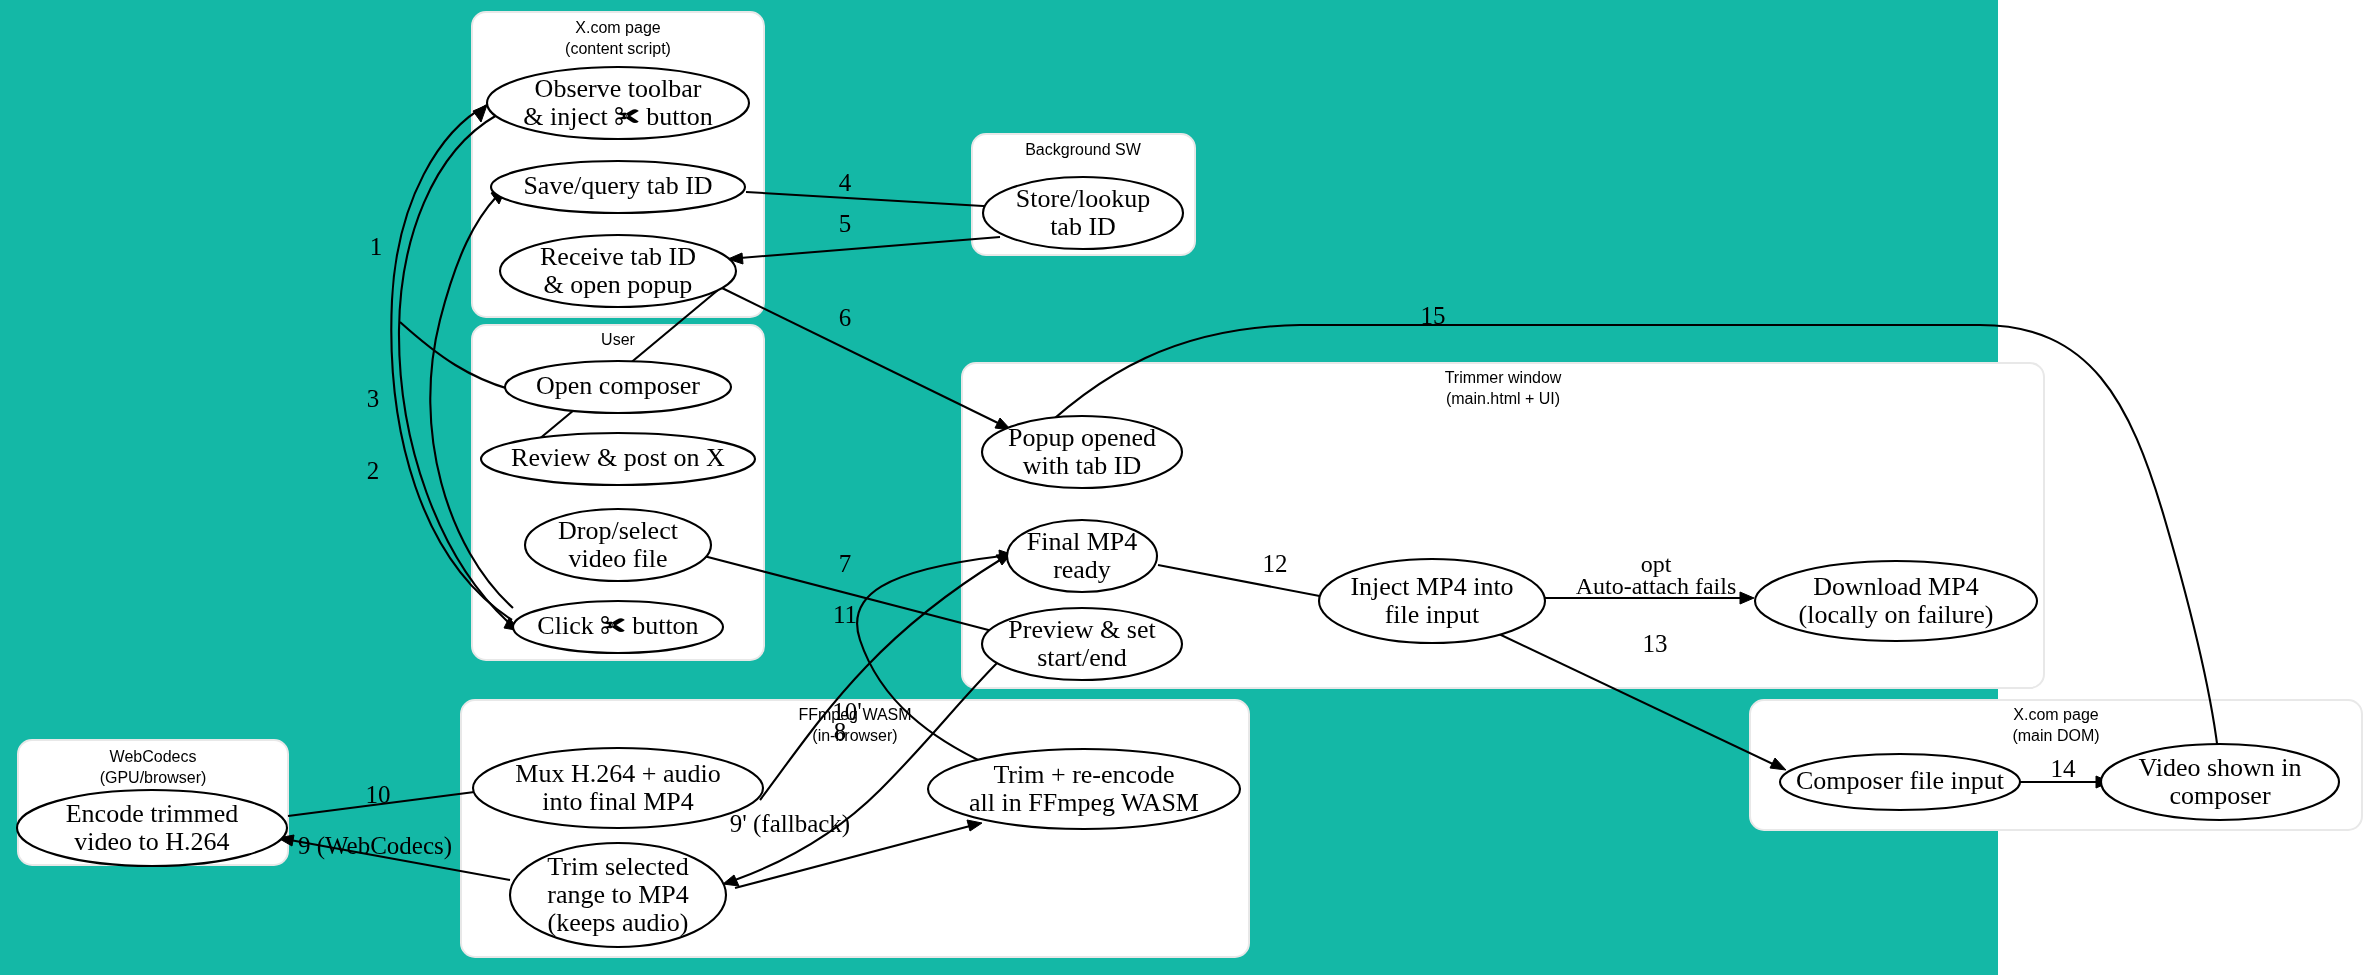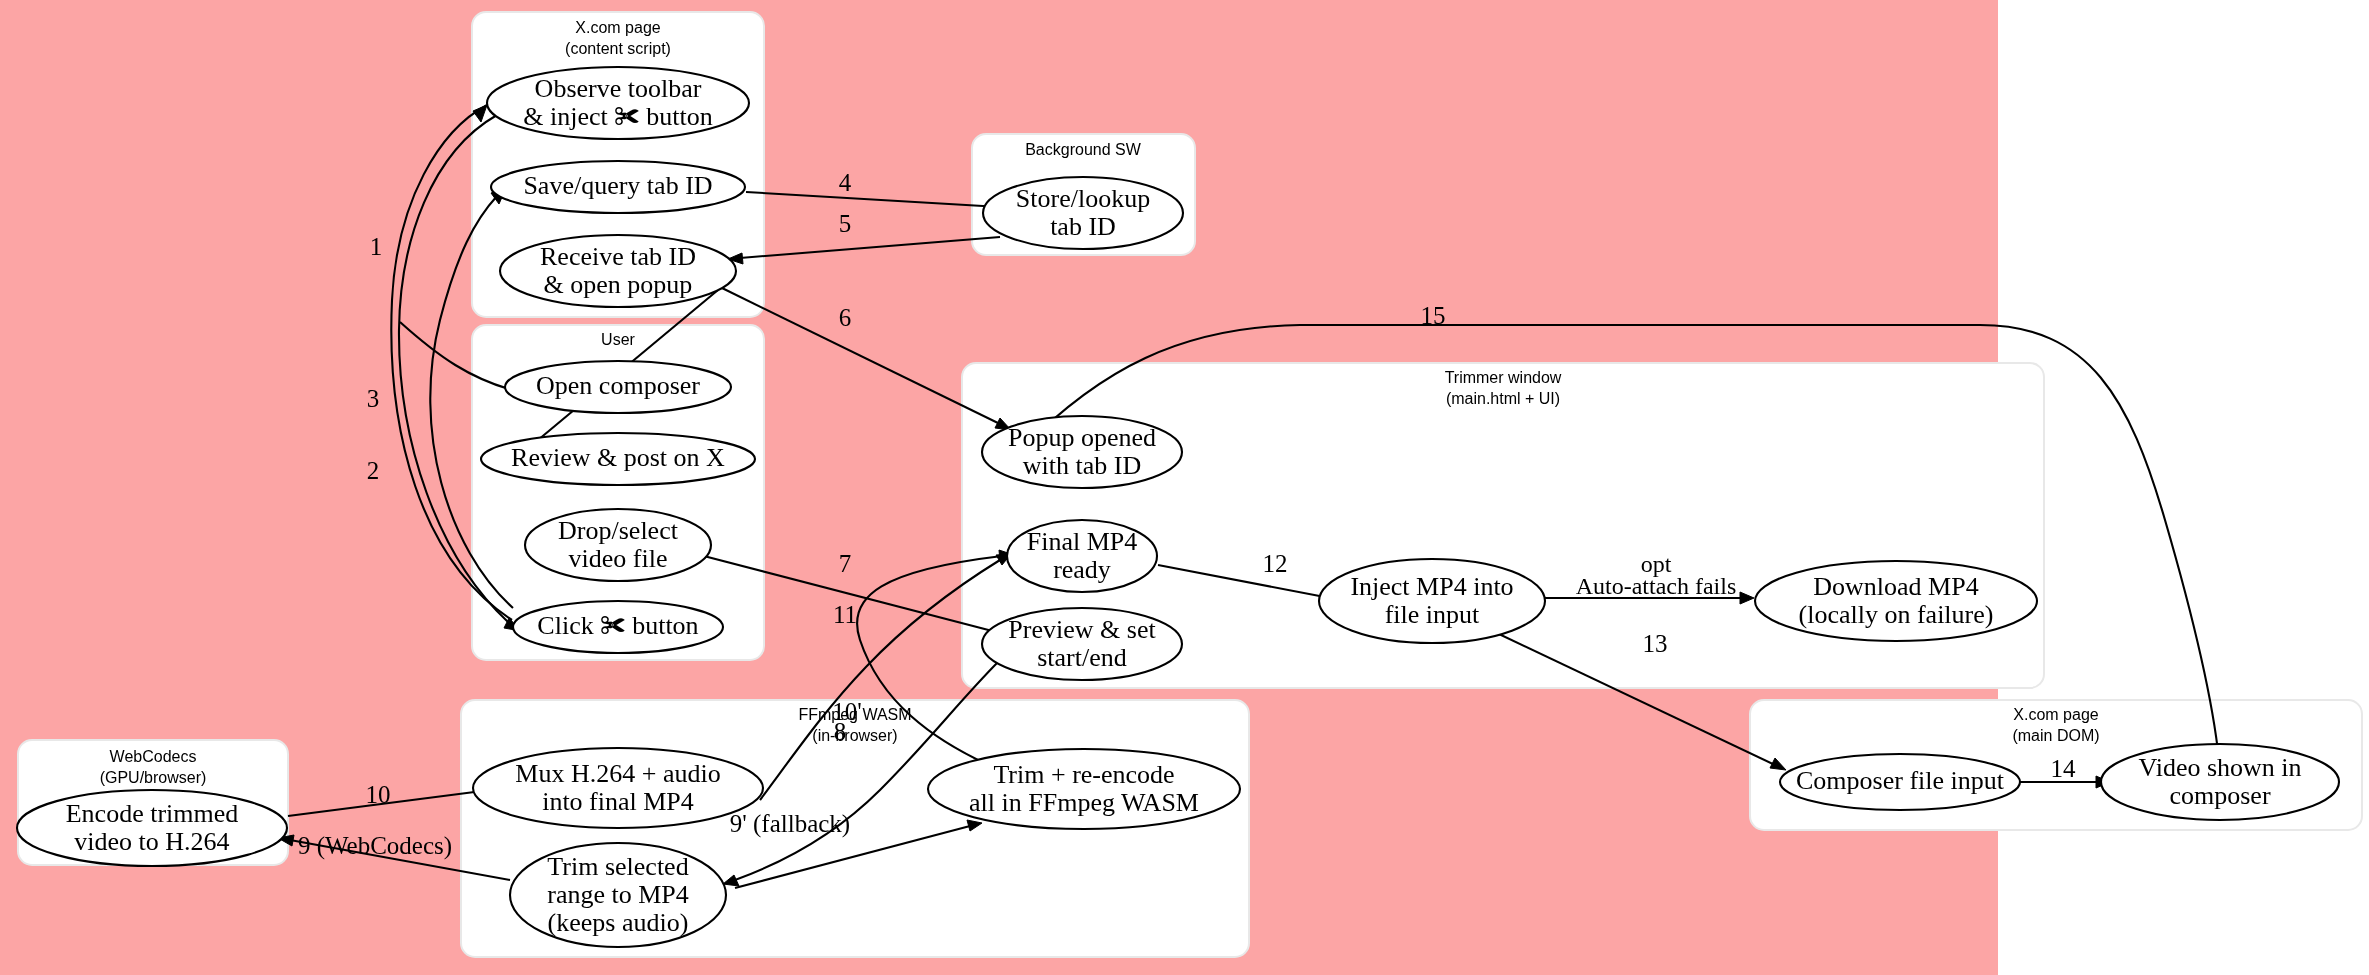--- a/index.html
+++ b/index.html
@@ -1,16 +1,16 @@
 <!DOCTYPE html>
 <html><head>
 <meta charset="utf-8">
 <style>
   html,body{margin:0;padding:0;background:#ffffff;}
-  #stage{position:relative;width:1998px;height:975px;background:#fca5a5;
+  #stage{position:relative;width:1998px;height:975px;background:#14b8a6;
          font-family:"Liberation Serif", serif;}
   svg{display:block;}
   .cluster-box{fill:#ffffff;stroke:#e8e8e8;stroke-width:2;}
   .node-ellipse{fill:#ffffff;stroke:#000000;stroke-width:2.1;}
   .edge-path{fill:none;stroke:#000000;stroke-width:2.1;}
   .arrow-head{fill:#000000;stroke:#000000;stroke-width:1;}
   .node-label{font-family:"Liberation Serif", serif;font-size:26px;fill:#000000;
               text-anchor:middle;dominant-baseline:middle;}
   .cluster-label{font-family:"Liberation Sans", sans-serif;font-size:16px;fill:#000000;
               text-anchor:middle;dominant-baseline:middle;}

